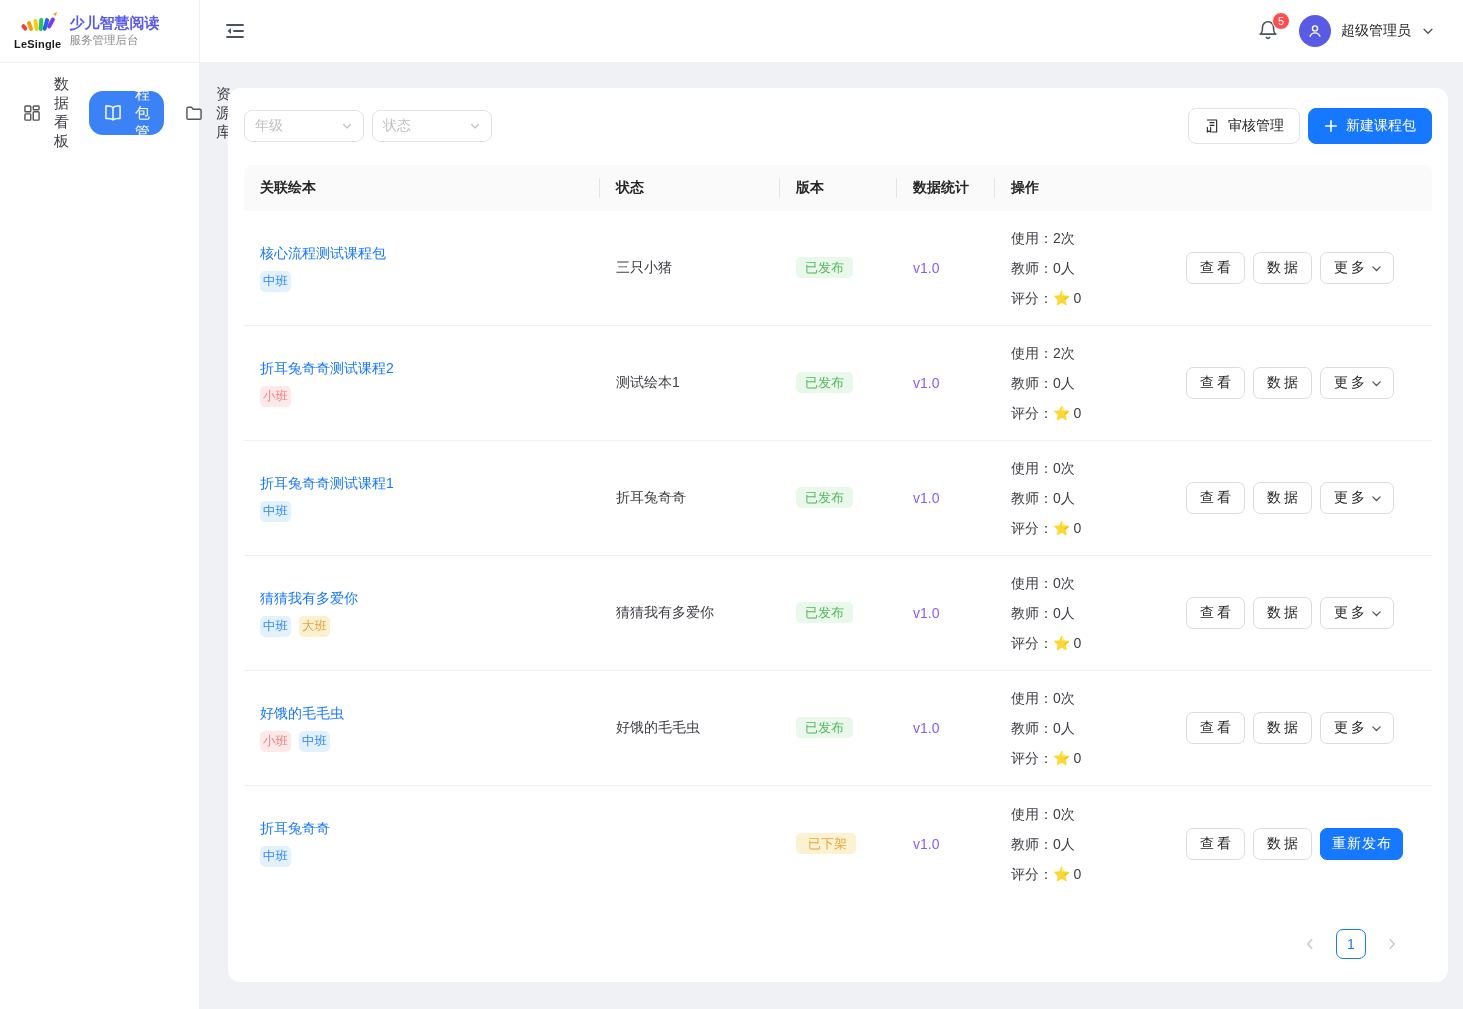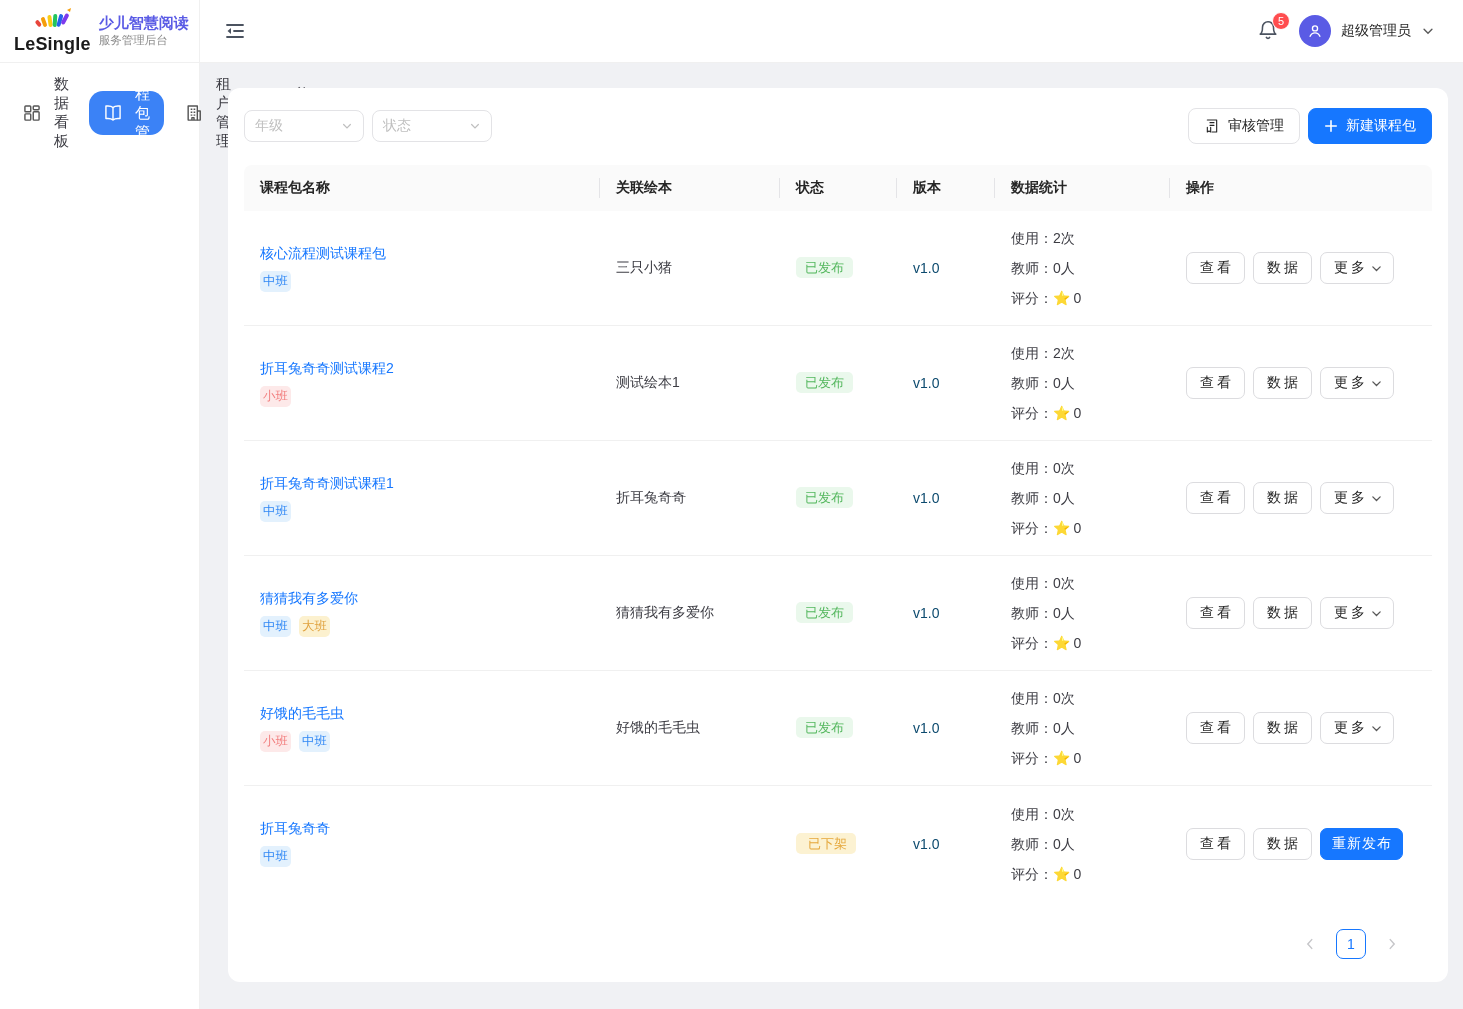--- a/index.html
+++ b/index.html
@@ -3,21 +3,21 @@
 <meta charset="utf-8">
 <style>
   * { margin:0; padding:0; box-sizing:border-box; }
   html,body { width:1463px; height:1009px; font-family:"Liberation Sans","DejaVu Sans",sans-serif; font-size:14px; color:#333; background:#f0f1f4; overflow:hidden; }
   .layout { display:flex; width:100%; height:100%; }
 
   
   .sidebar { width:200px; height:100%; background:#fff; flex:0 0 200px; border-right:1px solid #f0f0f0; }
   .brand { height:63px; display:flex; align-items:center; gap:8px; padding:0 10px 0 14px; border-bottom:1px solid #f0f0f0; }
   .brand-logo { display:flex; flex-direction:column; align-items:center; }
-  .brand-logo-text { font-size:18px; font-weight:700; color:#1b1b1b; letter-spacing:0.2px; }
+  .brand-logo-text { font-size:11px; font-weight:700; color:#1b1b1b; letter-spacing:0.2px; }
   .brand-titles { display:flex; flex-direction:column; line-height:1.25; }
   .brand-title { color:#5a5be5; font-weight:700; font-size:15px; }
   .brand-subtitle { color:#8c8c8c; font-size:11.5px; }
   .menu { padding:28px 8px 0 8px; display:flex; flex-direction:row; gap:6px; }
   .menu-item { height:44px; display:flex; align-items:center; gap:12px; padding:0 14px; border-radius:10px; color:#3c3c43; cursor:pointer; }
   .menu-item .mi-icon { width:20px; height:20px; display:flex; align-items:center; justify-content:center; color:#555; }
   .menu-item.active { background:#3b82f6; color:#fff;border-radius:14px; }
   .menu-item.active .mi-icon { color:#fff; }
   .menu-item .mi-label { font-size:15px; }
 
@@ -60,21 +60,21 @@
   .row-link { color:#1677ff; text-decoration:none; font-size:14px; display:inline-block; cursor:pointer; }
   .tags { margin-top:8px; display:flex; gap:8px; }
   .tag { font-size:12.5px; padding:3px 3px; border-radius:5px; line-height:1.2; }
   .tag-blue { background:#e3f1fd; color:#2f87f5; }
   .tag-red { background:#fde9e9; color:#f27d7d; }
   .tag-yellow { background:#fcf1cf; color:#e0a23f; }
   .cell-book { color:#3c3c43; }
   .badge { font-size:13px; padding:3px 9px; border-radius:5px; }
   .badge-green { background:#eaf8ec; color:#54b75e; }
   .badge-orange { background:#fcf2d2; color:#e5a83c;padding-left:12px; }
-  .cell-version { color:#0c4a6e; }
+  .cell-version { color:#8b5cf6; }
   .stat-line { display:flex; align-items:center; color:#3c3c43; line-height:30px; }
   .stat-label { color:#3c3c43; }
   .stat-star { font-size:14px; margin-right:3px; }
   .cell-actions { display:flex; gap:8px; align-items:center; }
   .abtn { height:32px; border:1px solid #dcdcdf; background:#fff; border-radius:7px; padding:0 10px; font-size:14px; color:#262626; letter-spacing:3px; text-indent:3px; display:inline-flex; align-items:center; cursor:pointer; font-family:inherit; }
   .abtn .caret { display:flex; margin-left:2px; color:#595959; }
   .abtn-primary { background:#1677ff; border-color:#1677ff; color:#fff; letter-spacing:1px; text-indent:1px; }
 
   
   .pagination { height:86px; display:flex; align-items:center; justify-content:flex-end; gap:16px; padding-right:30px; }
@@ -124,31 +124,20 @@
             <svg width="20" height="20" viewBox="0 0 24 24" fill="none" stroke="currentColor" stroke-width="1.7" stroke-linejoin="round">
               <path d="M12 5.5C10.5 4 8.5 3.5 6 3.5H3.5v15H6c2.5 0 4.5.5 6 2 1.5-1.5 3.5-2 6-2h2.5v-15H18c-2.5 0-4.5.5-6 2z"></path>
               <path d="M12 5.5v15"></path>
             </svg>
           </span>
           <span class="mi-label">课程包管理</span>
         </div>
         <div class="menu-item">
           <span class="mi-icon">
             <svg width="20" height="20" viewBox="0 0 24 24" fill="none" stroke="currentColor" stroke-width="1.7" stroke-linejoin="round">
-              <rect x="5" y="3.5" width="11" height="17"></rect>
-              <path d="M16 9.5h3.5V20.5H16"></path>
-              <path d="M8 7.5h2M11.5 7.5h2M8 11h2M11.5 11h2M8 14.5h2M11.5 14.5h2"></path>
-              <path d="M9.5 20.5v-3h2.5v3"></path>
-            </svg>
-          </span>
-          <span class="mi-label">租户管理</span>
-        </div>
-        <div class="menu-item">
-          <span class="mi-icon">
-            <svg width="20" height="20" viewBox="0 0 24 24" fill="none" stroke="currentColor" stroke-width="1.7" stroke-linejoin="round">
               <path d="M3.5 6.5a1.5 1.5 0 0 1 1.5-1.5h4l2 2.5h8a1.5 1.5 0 0 1 1.5 1.5v9a1.5 1.5 0 0 1-1.5 1.5H5a1.5 1.5 0 0 1-1.5-1.5z"></path>
             </svg>
           </span>
           <span class="mi-label">资源库</span>
         </div>
       </nav>
   </aside>
 
   <div class="main-col">
 
@@ -214,21 +203,20 @@
           <button class="btn btn-primary">
             <svg width="14" height="14" viewBox="0 0 16 16" fill="none" stroke="currentColor" stroke-width="1.8" stroke-linecap="round">
                 <path d="M8 2v12M2 8h12"></path>
               </svg>
             <span>新建课程包</span>
           </button>
         </div>
 
         <div class="table">
           <div class="grid-cols thead" id="thead">
-              <div class="th">课程包名称</div>
               <div class="th">关联绘本</div>
               <div class="th">状态</div>
               <div class="th">版本</div>
               <div class="th">数据统计</div>
               <div class="th">操作</div>
             </div>
           <div id="tbody">
               <div class="grid-cols trow">
                 <div class="cell cell-name"><a class="row-link">核心流程测试课程包</a><div class="tags">
                     <span class="tag tag-blue">中班</span>

